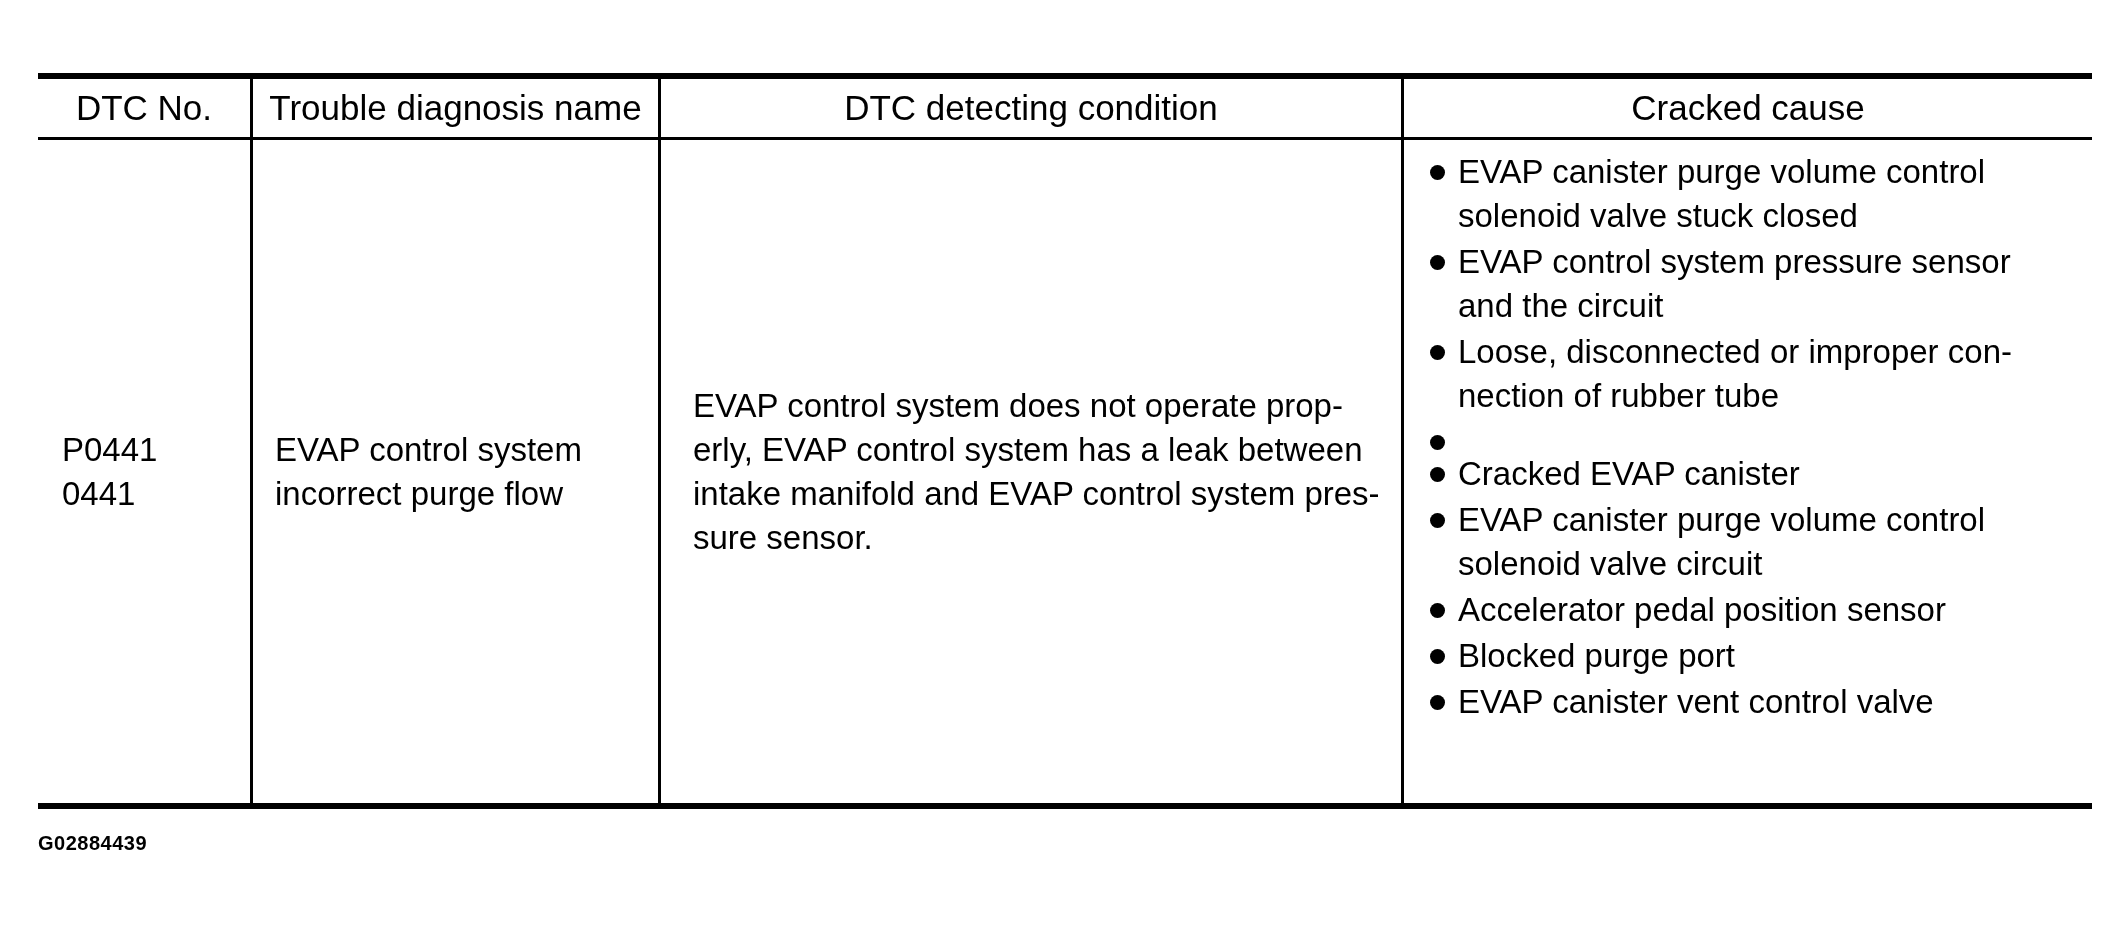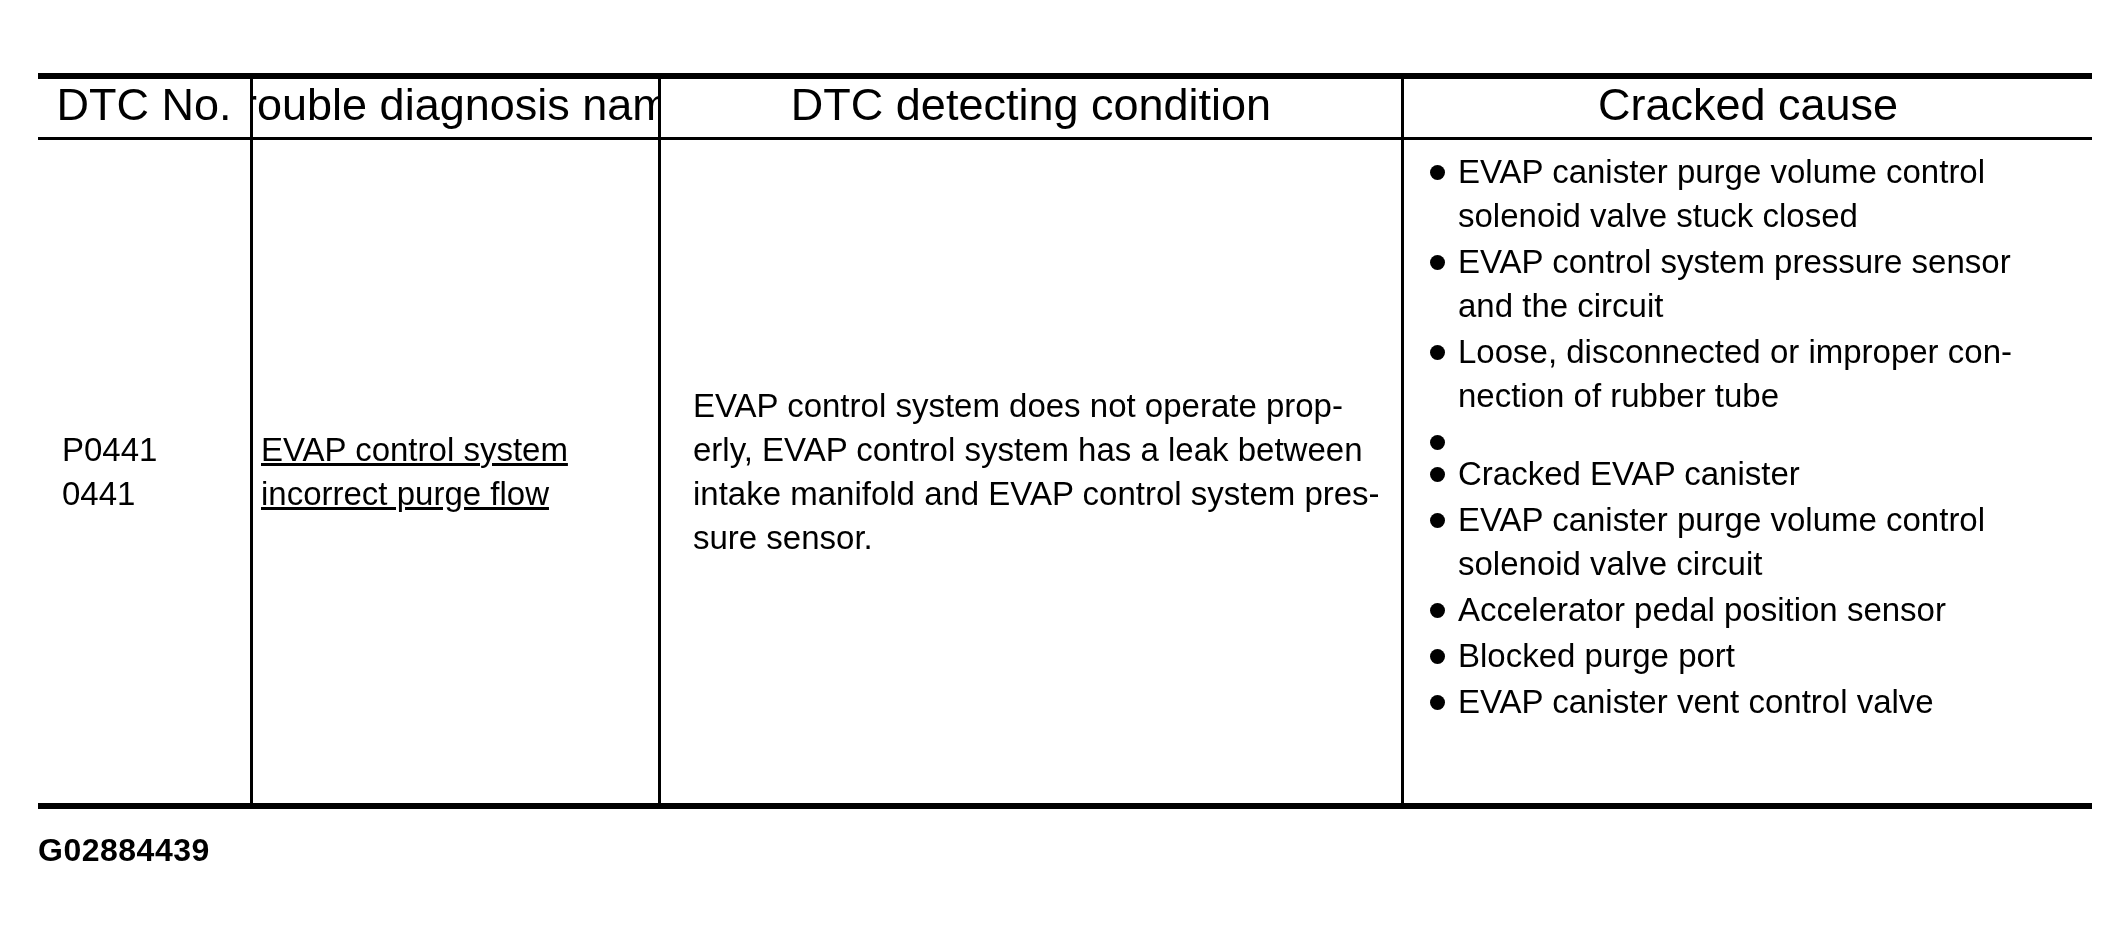--- a/index.html
+++ b/index.html
@@ -29,36 +29,37 @@
     grid-template-rows: 61px 663px;
   }
   .cell {
     box-sizing: border-box;
     overflow: hidden;
   }
   .bl { border-left: 3px solid #000; }
   .th {
     border-bottom: 3px solid #000;
     display: flex;
+    align-items: center;
     justify-content: center;
-    font-size: 45px;
+    font-size: 35px;
     white-space: nowrap;
   }
   .td {
     font-size: 33px;
     line-height: 44px;
   }
   .v-center {
     display: flex;
     flex-direction: column;
     justify-content: center;
   }
   .lines { white-space: pre-line; }
   .td-dtc  { padding-left: 24px; justify-content: center; }
-  .td-name { padding-left: 8px; text-decoration: underline; }
+  .td-name { padding-left: 22px; }
   .td-cond { padding-left: 32px; padding-right: 4px; }
   .td-cause { padding: 10px 8px 8px 26px; }
   ul.causes {
     list-style: none;
     margin: 0;
     padding: 0;
     display: flex;
     flex-direction: column;
     gap: 2px;
   }
@@ -72,21 +73,21 @@
     height: 15px;
     border-radius: 50%;
     background: #000;
     margin-top: 15px;
     margin-right: 13px;
   }
   .figure-id {
     position: absolute;
     left: 38px;
     top: 832px;
-    font-size: 32px;
+    font-size: 20px;
     font-weight: bold;
     letter-spacing: 0.5px;
   }
 </style>
 </head>
 <body>
 
 <div class="page">
 
   <div class="dtc-table">

